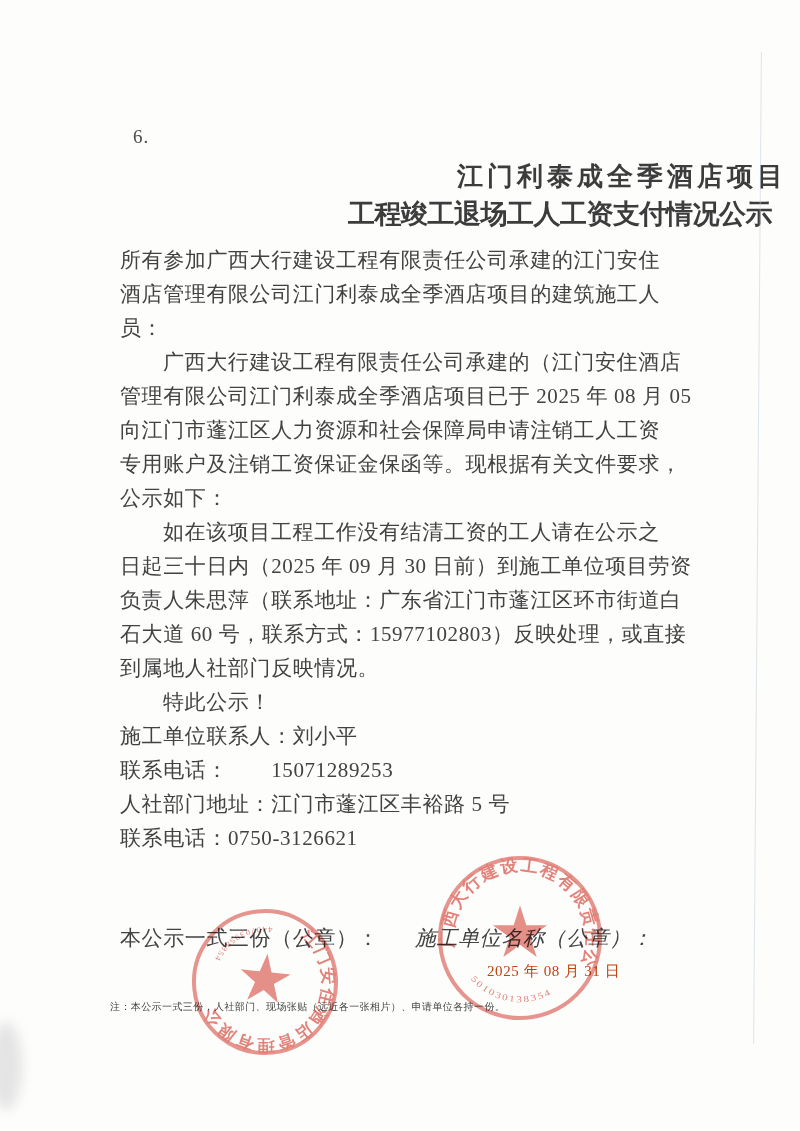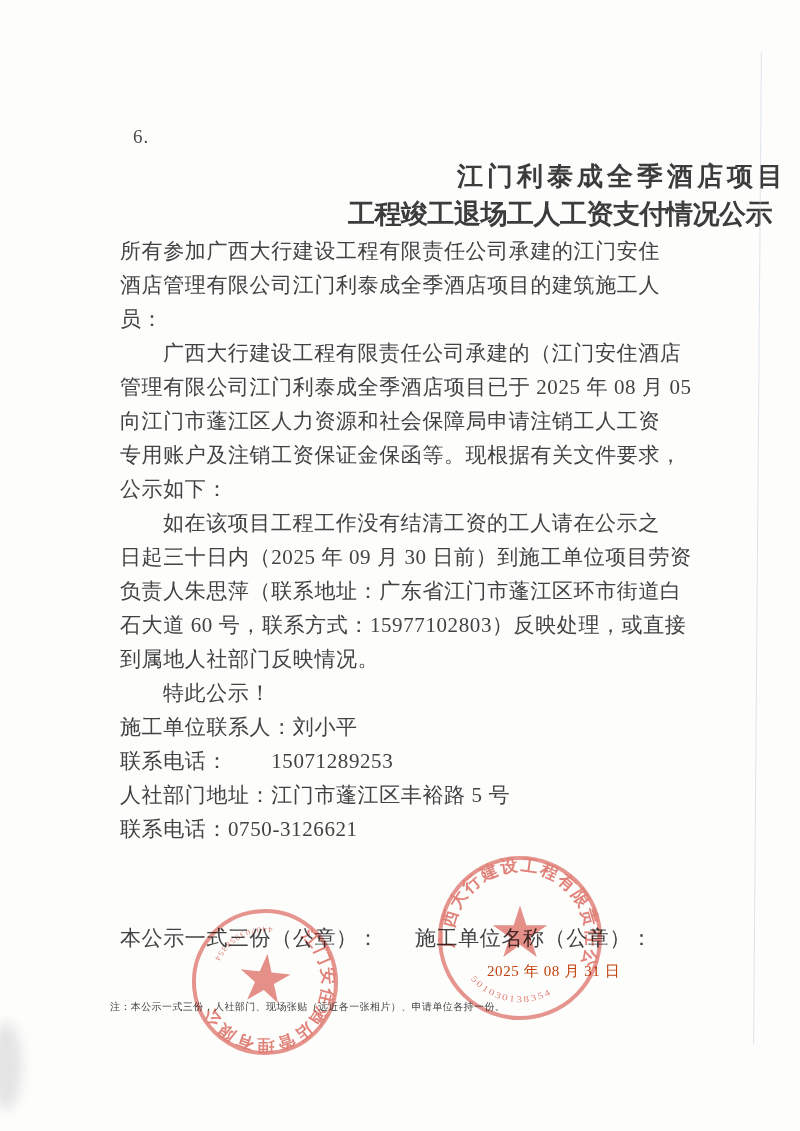--- a/index.html
+++ b/index.html
@@ -23,35 +23,35 @@
     font-size:26px;font-weight:bold;color:#3c3c3c;
     letter-spacing:4px;line-height:37px;
     transform:translateX(-13px);
   }
   .title-line2{
     font-size:27px;font-weight:bold;color:#3c3c3c;
     letter-spacing:-0.5px;line-height:38px;
     transform:translateX(-28px);
   }
   .body-block{
-    position:absolute;left:120px;top:234px;width:560px;font-family:Liberation Serif, serif;
+    position:absolute;left:120px;top:243px;width:560px;font-family:Liberation Serif, serif;
   }
   .body-line{
     height:34px;line-height:34px;
     font-size:21px;color:#424242;
     letter-spacing:0.6px;
     white-space:nowrap;
   }
   .body-line.indent{padding-left:43px;}
   .sig-label{
     position:absolute;top:924px;
     font-size:21px;color:#424242;letter-spacing:0.6px;white-space:nowrap;
   }
   .sig-left{left:120px;}
-  .sig-right{left:415px;}
+  .sig-right{left:415px;font-style:italic;}
   .sig-date{
     position:absolute;left:468px;top:962px;
     font-size:15px;color:#c2410c;letter-spacing:0.6px;white-space:nowrap;margin-left:19px;
   }
   .footer-note{
     position:absolute;left:110px;top:1000px;width:620px;
     font-size:10px;color:#444;letter-spacing:0.4px;white-space:nowrap;
   }
   .seal{
     position:absolute;

